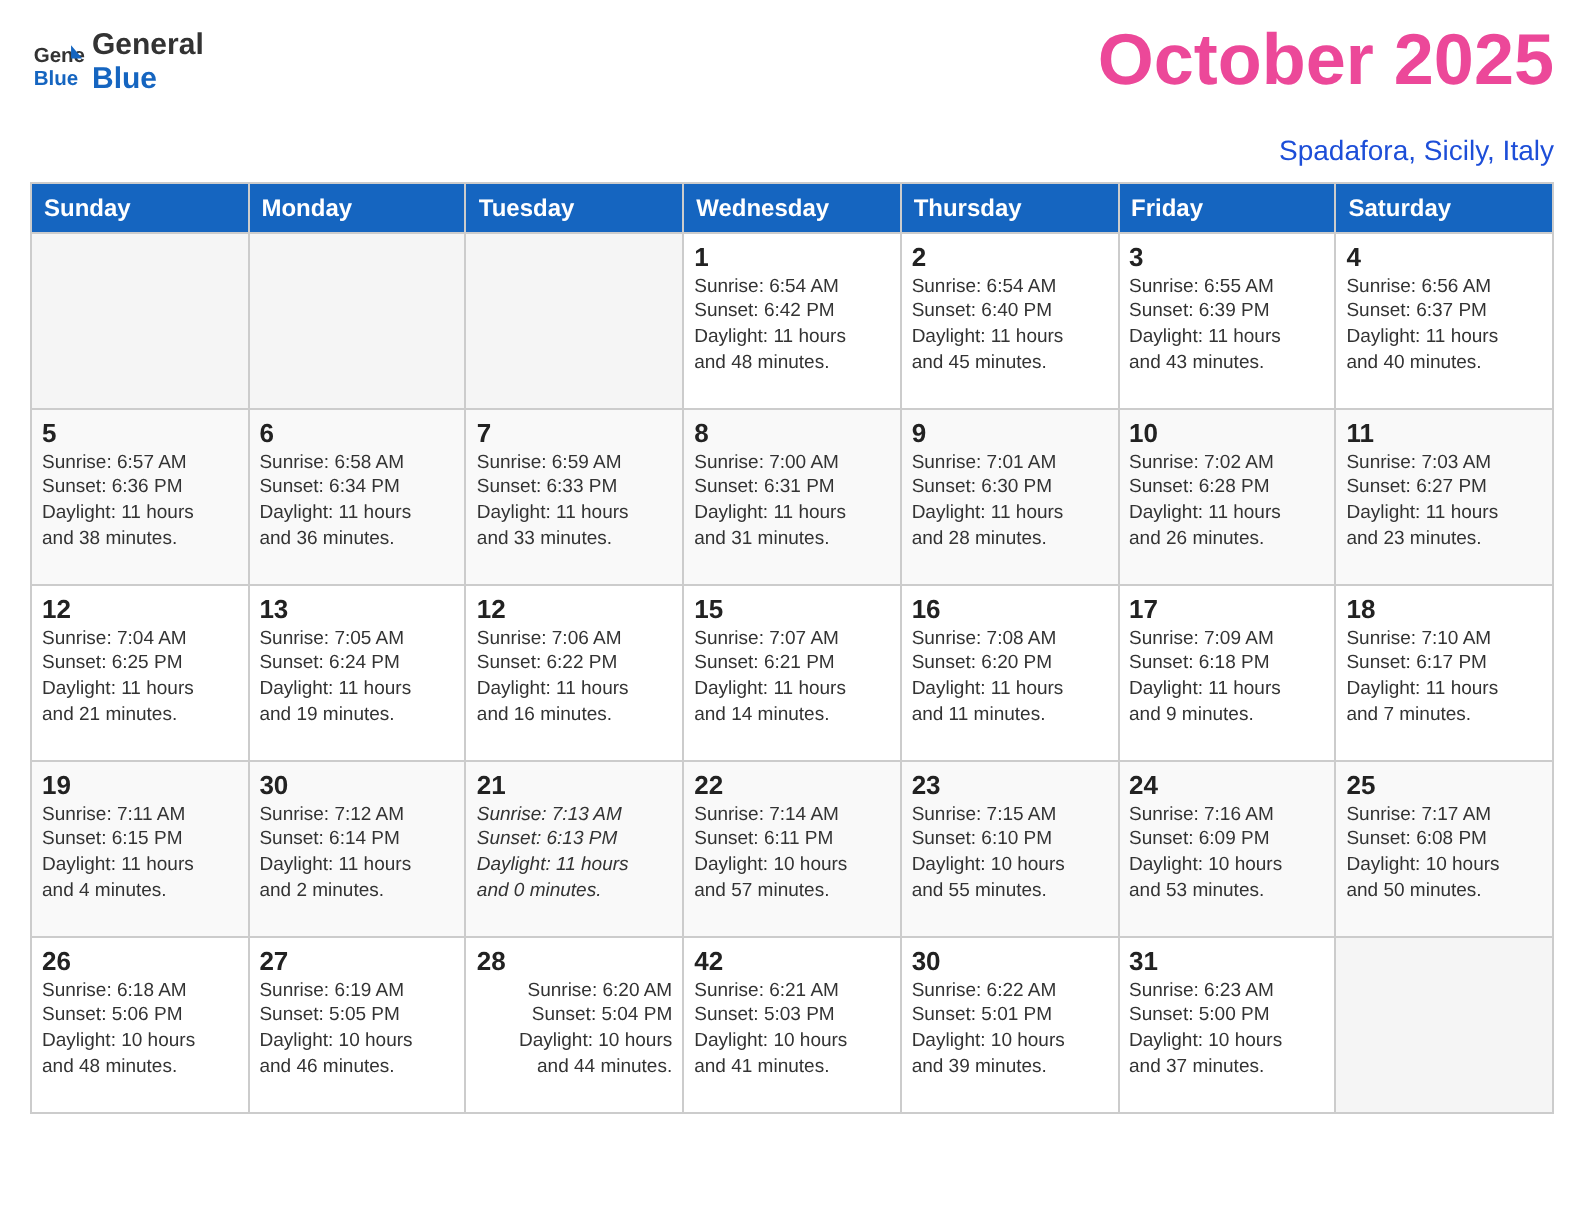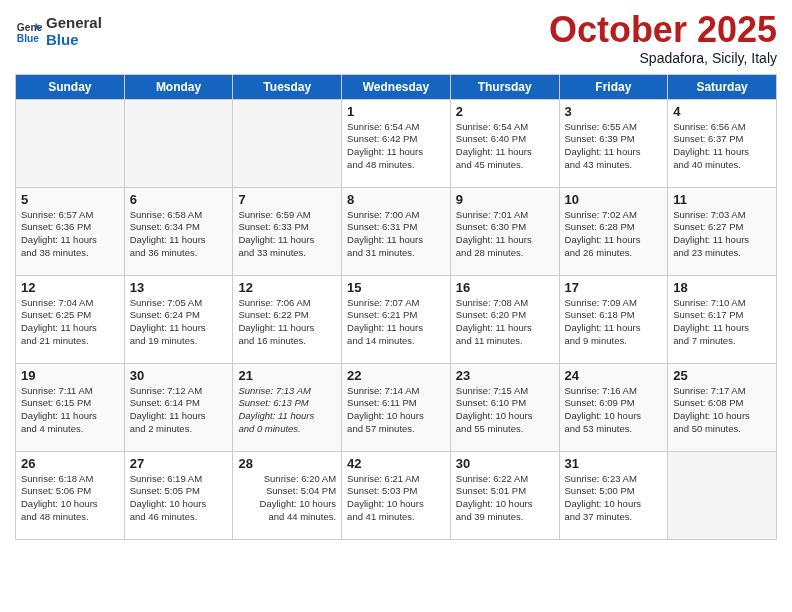--- a/index.html
+++ b/index.html
@@ -30,36 +30,37 @@
       width: 28px;
       height: 28px;
       margin-right: 3px;
     }
     .title-block {
       text-align: right;
     }
     .month-title {
       font-size: 36px;
       font-weight: bold;
-      color: #b91c1c;
+      color: #ec4899;
       line-height: 1.1;
     }
     .subtitle {
       font-size: 14px;
-      color: #0f172a;
+      color: #1d4ed8;
+      margin-top: 17px;
     }
     .calendar {
       width: 100%;
       border-collapse: collapse;
       table-layout: fixed;
     }
     .calendar th {
       background-color: #1565c0;
       color: white;
-      text-align: center;
+      text-align: left;
       padding: 5px 6px;
       font-size: 12px;
       font-weight: bold;
       border: 1px solid #ccc;
     }
     .calendar td {
       border: 1px solid #ccc;
       vertical-align: top;
       padding: 4px 5px;
       font-size: 10px;

